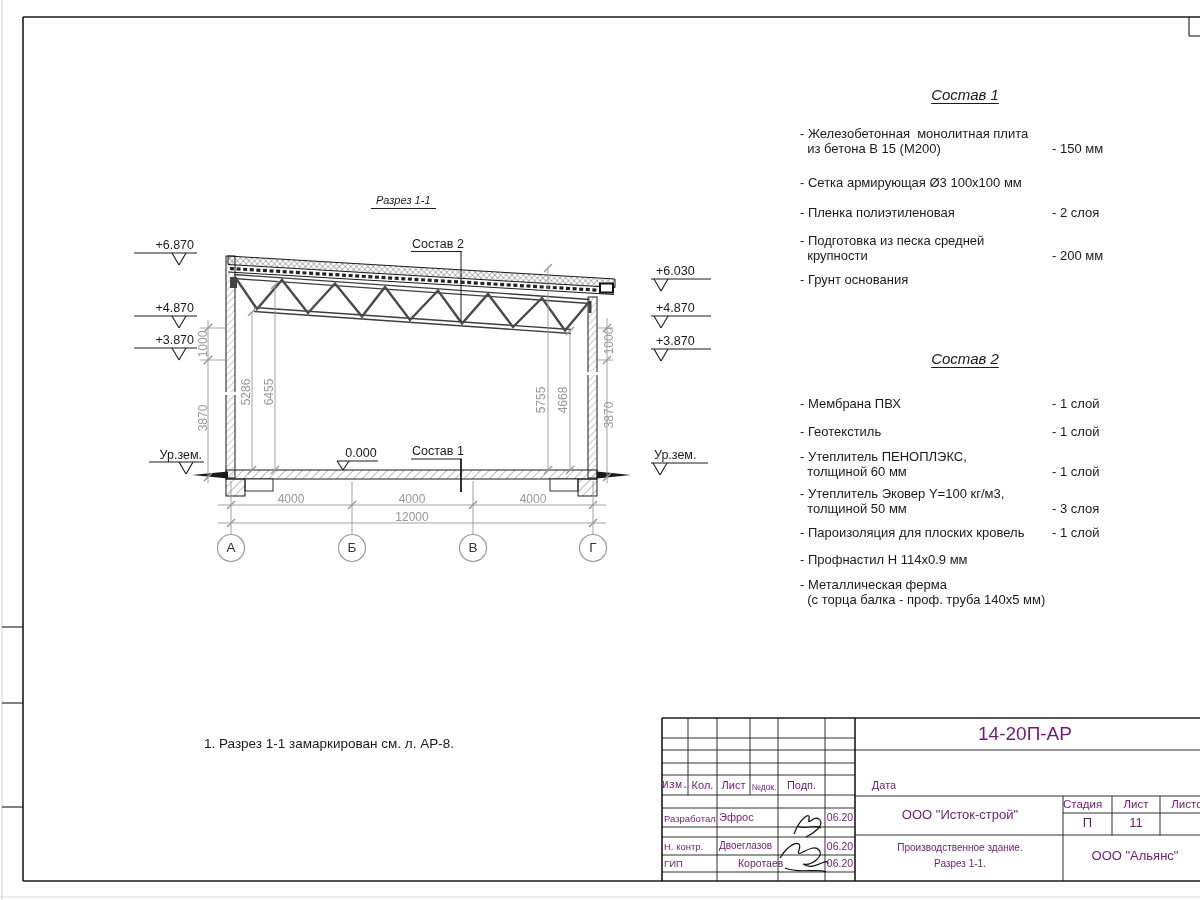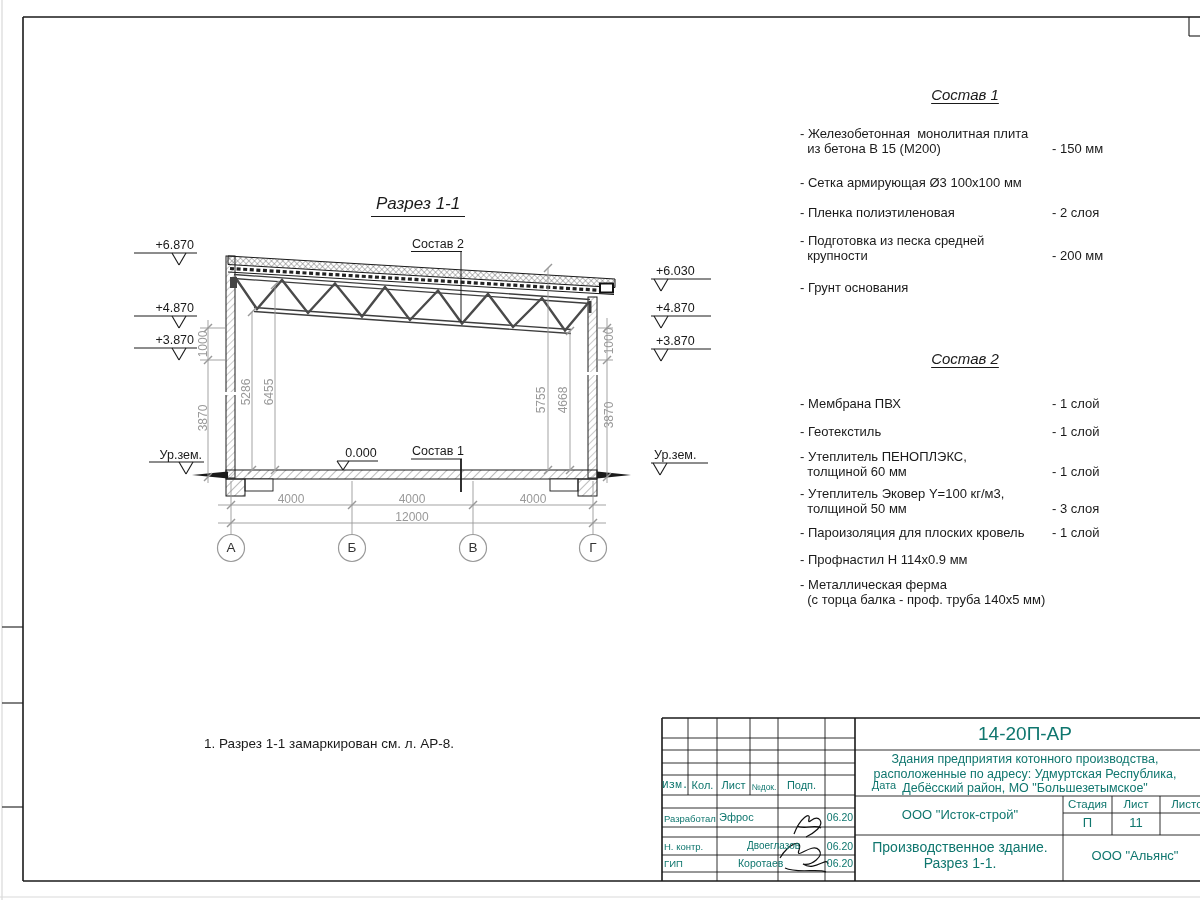--- a/index.html
+++ b/index.html
@@ -7,31 +7,31 @@
          font-family:"Liberation Sans",sans-serif;color:#1a1a1a;}
   svg.linework{position:absolute;left:0;top:0;}
   .t{position:absolute;white-space:nowrap;}
   .c{text-align:center;}
   .r{text-align:right;}
   .elev{font-size:12.5px;color:#1a1a1a;}
   .dim{font-size:12px;color:#999;}
   .rot{transform:rotate(-90deg);transform-origin:center;text-align:center;}
   .axis{font-size:13.5px;color:#333;}
   .lbl{font-size:12.5px;}
-  .section-title{font-size:17px;font-style:italic;border-bottom:1.5px solid #1a1a1a;
+  .section-title{font-size:11px;font-style:italic;border-bottom:1.5px solid #1a1a1a;
                  padding:0 5px 2px 5px;}
   .note{font-size:13.5px;}
   .panel{position:absolute;width:330px;}
   .panel-title{text-align:center;font-style:italic;font-size:15px;text-decoration:underline;
                text-underline-offset:3px;margin:0 0 0 0;}
   .row{display:flex;align-items:flex-end;}
   .itxt{width:252px;font-size:13px;line-height:14.5px;white-space:pre-wrap;}
   .ival{width:78px;font-size:13px;line-height:14.5px;white-space:nowrap;}
   .pre{white-space:pre-line;}
-  .tb{color:#0f766e;}
+  .tb{color:#701a75;}
 </style>
 </head>
 <body>
 
 <div class="sheet">
 
 <svg class="linework" width="1200" height="900" viewBox="0 0 1200 900">
   <defs>
     <pattern id="hWall" width="5" height="5" patternUnits="userSpaceOnUse" patternTransform="rotate(45)">
       <line x1="0" y1="0" x2="0" y2="5" stroke="#9a9a9a" stroke-width="1"></line>
@@ -257,21 +257,21 @@
     <div class="ival">- 150 мм</div>
   </div>
   <div class="row" style="margin-bottom:15px;">
     <div class="itxt">- Сетка армирующая Ø3 100x100 мм</div>
     <div class="ival"></div>
   </div>
   <div class="row" style="margin-bottom:14px;">
     <div class="itxt">- Пленка полиэтиленовая</div>
     <div class="ival">-  2 слоя</div>
   </div>
-  <div class="row" style="margin-bottom:18px;">
+  <div class="row" style="margin-bottom:10px;">
     <div class="itxt">- Подготовка из песка средней
   крупности</div>
     <div class="ival">- 200 мм</div>
   </div>
   <div class="row">
     <div class="itxt">- Грунт основания</div>
     <div class="ival"></div>
   </div>
 </div>
 
@@ -304,44 +304,41 @@
     <div class="ival"></div>
   </div>
   <div class="row">
     <div class="itxt">- Металлическая ферма
   (с торца балка - проф. труба 140x5 мм)</div>
     <div class="ival"></div>
   </div>
 </div>
 
 <div class="t tb c" style="left:860px;top:723px;width:330px;font-size:19px;">14-20П-АР</div>
-<div class="t tb c pre" style="left:858px;top:752px;width:334px;font-size:12.5px;line-height:14.5px;white-space:pre-line;">Здания предприятия котонного производства,
-расположенные по адресу: Удмуртская Республика,
-Дебёсский район, МО "Большезетымское"</div>
 
 <div class="t tb c" style="left:662px;top:779px;width:22px;font-size:11px;font-family:Liberation Mono, monospace;">Изм.</div>
 <div class="t tb c" style="left:688px;top:779px;width:29px;font-size:11px;">Кол.</div>
 <div class="t tb c" style="left:717px;top:779px;width:33px;font-size:11px;">Лист</div>
 <div class="t tb c" style="left:750px;top:782px;width:28px;font-size:8.5px;">№док.</div>
 <div class="t tb c" style="left:778px;top:779px;width:47px;font-size:11px;">Подп.</div>
 <div class="t tb c" style="left:825px;top:779px;width:30px;font-size:11px;padding-left:44px;">Дата</div>
 
 <div class="t tb" style="left:664px;top:813px;font-size:9.5px;">Разработал</div>
 <div class="t tb" style="left:719px;top:811px;font-size:11px;">Эфрос</div>
 <div class="t tb c" style="left:822px;top:811px;width:36px;font-size:10.5px;">06.20</div>
 <div class="t tb" style="left:664px;top:841px;font-size:9.5px;">Н. контр.</div>
-<div class="t tb" style="left:719px;top:840px;font-size:10px;padding-left:28px;">Двоеглазов</div>
+<div class="t tb" style="left:719px;top:840px;font-size:10px;">Двоеглазов</div>
 <div class="t tb c" style="left:822px;top:840px;width:36px;font-size:10.5px;">06.20</div>
 <div class="t tb" style="left:664px;top:858px;font-size:9.5px;">ГИП</div>
 <div class="t tb" style="left:719px;top:857px;font-size:10.5px;padding-left:19px;">Коротаев</div>
 <div class="t tb c" style="left:822px;top:857px;width:36px;font-size:10.5px;">06.20</div>
 
 <div class="t tb c" style="left:857px;top:807px;width:206px;font-size:13px;">ООО "Исток-строй"</div>
-<div class="t tb c" style="left:1063px;top:798px;width:49px;font-size:11.5px;">Стадия</div>
+<div class="t tb c" style="left:1063px;top:798px;width:38px;font-size:11.5px;">Стадия</div>
 <div class="t tb c" style="left:1112px;top:798px;width:48px;font-size:11.5px;">Лист</div>
 <div class="t tb c" style="left:1160px;top:798px;width:60px;font-size:11.5px;">Листов</div>
 <div class="t tb c" style="left:1063px;top:815px;width:49px;font-size:13px;">П</div>
 <div class="t tb c" style="left:1112px;top:815px;width:48px;font-size:13px;">11</div>
-<div class="t tb c pre" style="left:857px;top:840px;width:206px;font-size:14px;line-height:15.5px;white-space:pre-line;">Производственное здание.
+<div class="t tb c pre" style="left:857px;top:840px;width:206px;font-size:10px;line-height:15.5px;white-space:pre-line;">Производственное здание.
 Разрез 1-1.</div>
 <div class="t tb c" style="left:1063px;top:848px;width:144px;font-size:13px;">ООО "Альянс"</div>
 
 </div>
 
 </body></html>

